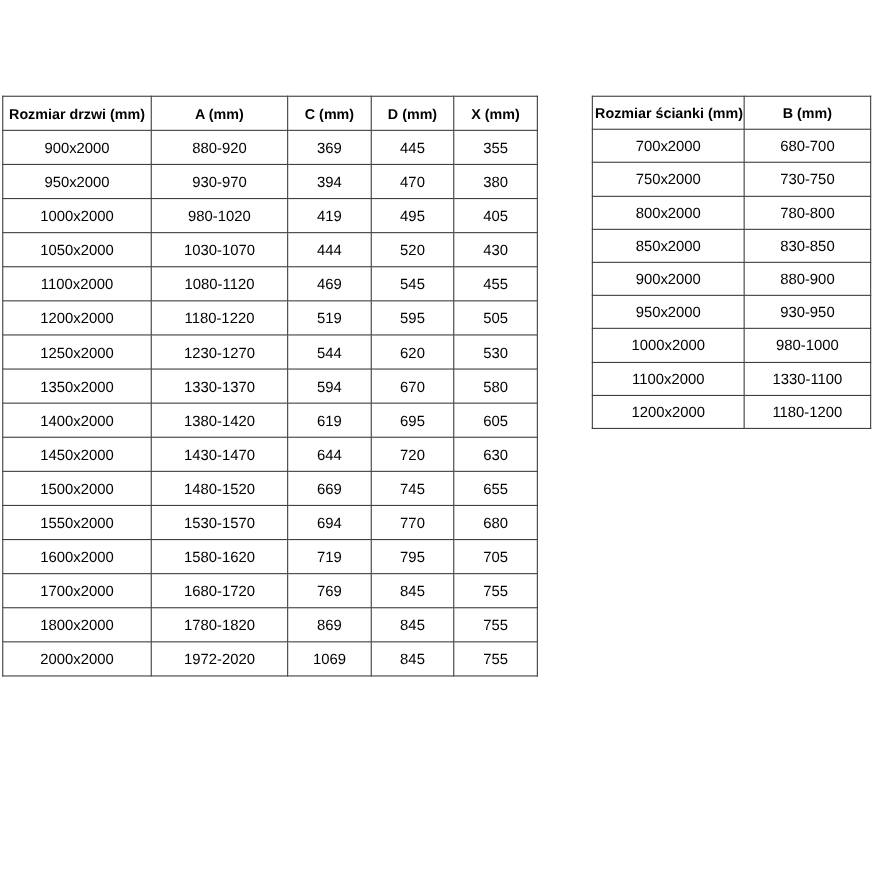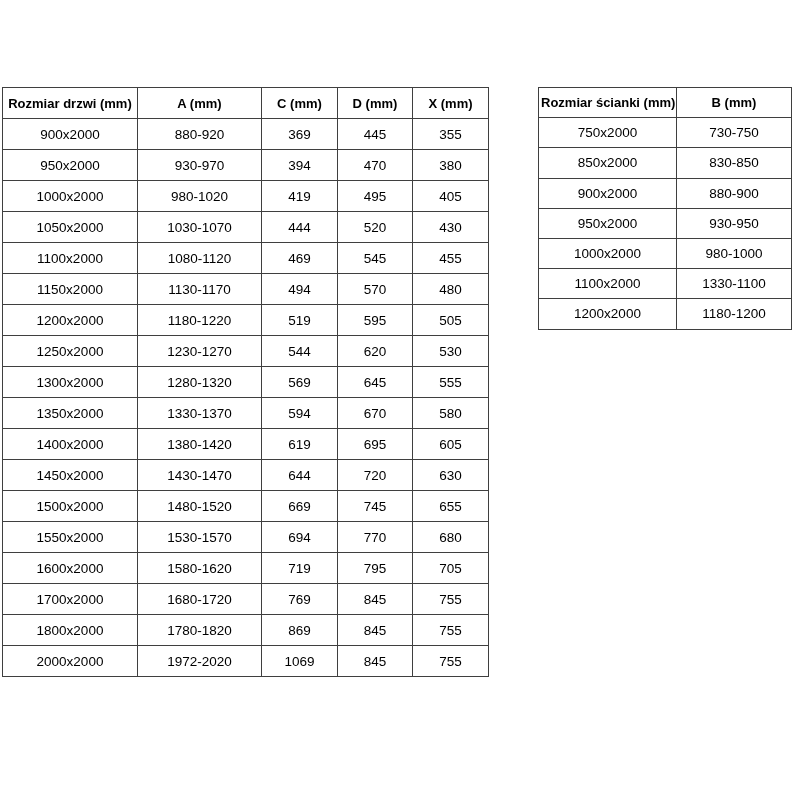--- a/index.html
+++ b/index.html
@@ -114,46 +114,32 @@
           <td>430</td>
         </tr>
         <tr>
           <td>1100x2000</td>
           <td>1080-1120</td>
           <td>469</td>
           <td>545</td>
           <td>455</td>
         </tr>
         <tr>
-          <td>1150x2000</td>
-          <td>1130-1170</td>
-          <td>494</td>
-          <td>570</td>
-          <td>480</td>
-        </tr>
-        <tr>
           <td>1200x2000</td>
           <td>1180-1220</td>
           <td>519</td>
           <td>595</td>
           <td>505</td>
         </tr>
         <tr>
           <td>1250x2000</td>
           <td>1230-1270</td>
           <td>544</td>
           <td>620</td>
           <td>530</td>
-        </tr>
-        <tr>
-          <td>1300x2000</td>
-          <td>1280-1320</td>
-          <td>569</td>
-          <td>645</td>
-          <td>555</td>
         </tr>
         <tr>
           <td>1350x2000</td>
           <td>1330-1370</td>
           <td>594</td>
           <td>670</td>
           <td>580</td>
         </tr>
         <tr>
           <td>1400x2000</td>
@@ -220,24 +206,32 @@
         <col class="c2">
     </colgroup>
     <thead>
       <tr>
           <th>Rozmiar ścianki (mm)</th>
           <th>B (mm)</th>
         </tr>
     </thead>
     <tbody>
         <tr>
+          <td>700x2000</td>
+          <td>680-700</td>
+        </tr>
+        <tr>
           <td>750x2000</td>
           <td>730-750</td>
         </tr>
         <tr>
+          <td>800x2000</td>
+          <td>780-800</td>
+        </tr>
+        <tr>
           <td>850x2000</td>
           <td>830-850</td>
         </tr>
         <tr>
           <td>900x2000</td>
           <td>880-900</td>
         </tr>
         <tr>
           <td>950x2000</td>
           <td>930-950</td>

